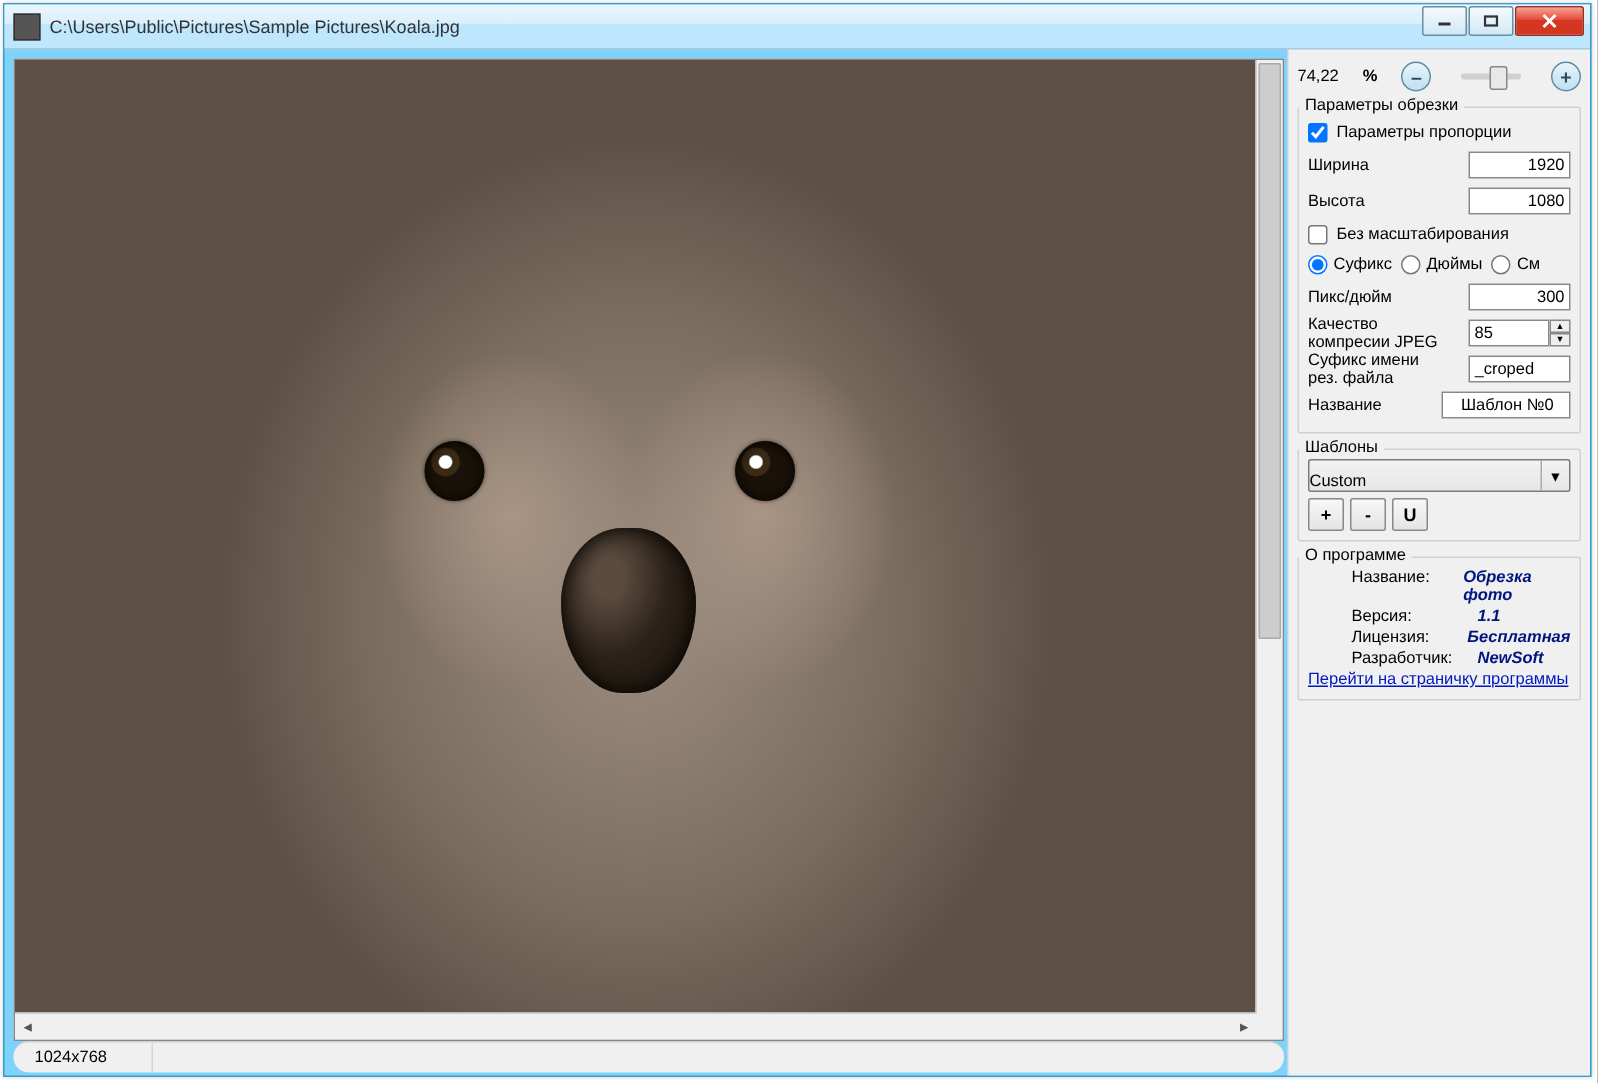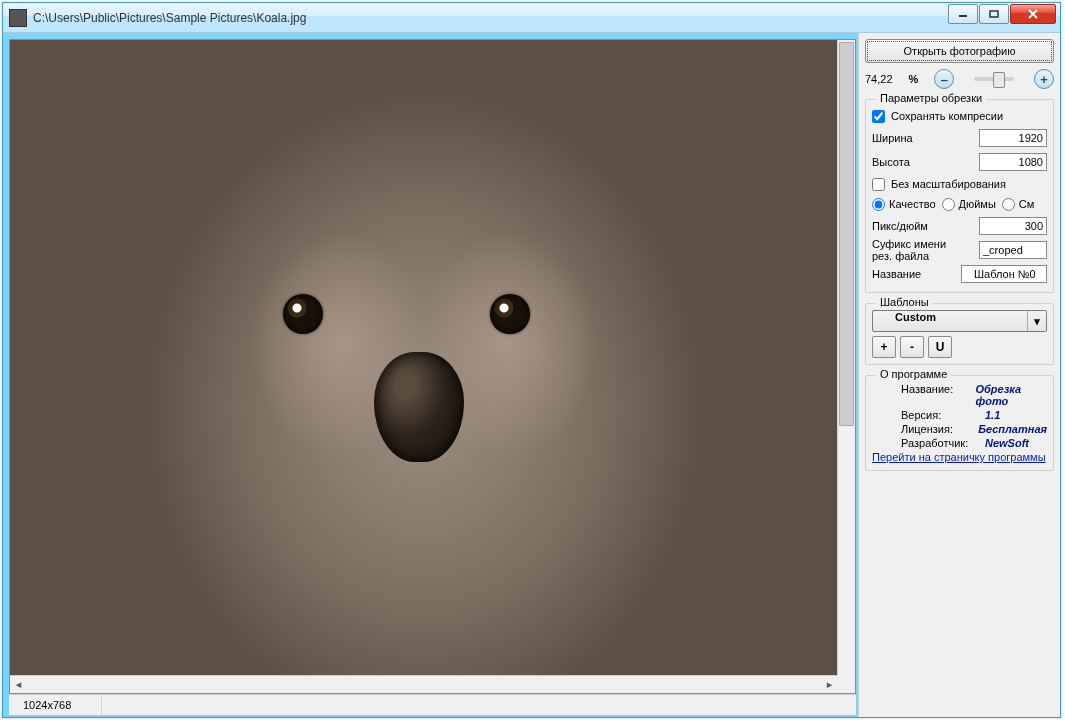--- a/index.html
+++ b/index.html
@@ -125,20 +125,21 @@
   .scroll-h .arrow { width:17px; height:17px; display:flex; align-items:center; justify-content:center; color:#555;}
   .scroll-corner { position:absolute; right:0; bottom:0; width:17px; height:17px; background:#f0f0f0; }
   .statusbar {
     height: 20px;
     border-top: 1px solid #d0d0d0;
     background: #f0f0f0;
     display: flex;
     align-items: center;
     padding: 0 6px;
     margin-top: 0;
+    border-radius: 10px;
   }
   .status-cell { border-right: 1px solid #d6d6d6; padding: 0 8px; height:100%; display:flex; align-items:center; min-width:70px;}
   .side-panel {
     width: 202px;
     background: #f0f0f0;
     border-left: 1px solid #d0d0d0;
     padding: 6px;
     box-sizing: border-box;
     display: flex;
     flex-direction: column;
@@ -176,42 +177,41 @@
   }
   .group {
     border: 1px solid #d0d0d0;
     border-radius: 2px;
     padding: 6px;
     background:#f0f0f0;
     position:relative;
     margin-top: 6px;
   }
   .group-title {
-    position:absolute; top:-8px; left:10px; background:#f0f0f0; padding:0 4px; font-size:11px;
+    position:absolute; top:-8px; left:0; background:#f0f0f0; padding:0 4px; font-size:11px;
   }
   .row { display:flex; align-items:center; height:24px; gap:6px; }
   .row label { flex:1; font-size:11px; }
   .row input[type=text] {
     width: 68px; height:18px; border:1px solid #888; padding:0 3px; font-size:11px;
     text-align:right; background:#fff; box-sizing:border-box;
   }
   .row input.left { text-align:left; }
   .spin-wrap { display:flex; }
   .spin-wrap .spin-btns { display:flex; flex-direction:column; width:14px; }
   .spin-wrap .spin-btns div { flex:1; border:1px solid #888; background:#eee; font-size:6px; display:flex; align-items:center; justify-content:center; }
   .chk-row, .radio-row { display:flex; align-items:center; gap:4px; height:20px; }
   input[type=checkbox], input[type=radio] { margin:0 2px 0 0; width:13px; height:13px; }
   .radio-set { display:flex; gap:6px; align-items:center; height:20px; flex-wrap:nowrap;}
   .radio-set label { display:flex; align-items:center; gap:2px; font-size:11px; }
   .combo-row { display:flex; }
   .combo {
     flex:1; height:20px; border:1px solid #7a7a7a; background:linear-gradient(#f2f2f2,#e6e6e6);
-    display:flex; align-items:flex-start; padding:0 22px; font-size:11px; position:relative;
+    display:flex; align-items:flex-end; padding:0 0; font-size:11px; position:relative;
     border-radius: 2px;
-    font-weight: bold;
   }
   .combo .arrow-down {
     position:absolute; right:0; top:0; width:18px; height:100%; border-left:1px solid #aaa;
     display:flex; align-items:center; justify-content:center;
   }
   .mini-btns { display:flex; gap:4px; margin-top:4px; }
   .mini-btn { width:22px; height:20px; border:1px solid #888; border-radius:2px;
     background:linear-gradient(#f8f8f8,#e4e4e4); display:flex; align-items:center; justify-content:center; font-size:12px; font-weight:bold;}
   .about-row { display:flex; gap:6px; padding: 1px 0; font-size:11px; }
   .about-row .k { width: 78px; margin-left: 29px; }
@@ -264,74 +264,85 @@
           <span class="arrow">▸</span>
         </div>
         <div class="scroll-corner"></div>
       </div>
       <div class="statusbar">
         <div class="status-cell">1024x768</div>
       </div>
     </div>
 
     <div class="side-panel">
-      <div class="big-btn focus">Открыть фотографию</div>
 
       <div class="zoom-row">
         <span class="zoom-value">74,22</span>
         <span class="zoom-pct">%</span>
         <div class="round-btn">–</div>
         <div class="slider">
             <div class="knob"></div>
           </div>
         <div class="round-btn">+</div>
       </div>
 
       <div class="group">
         <div class="group-title">Параметры обрезки</div>
 
         <div class="chk-row">
           <input type="checkbox" checked="" style="">
-          <label>Сохранять компресии</label>
+          <label>Параметры пропорции</label>
         </div>
 
         <div class="row">
           <label>Ширина</label>
           <input type="text" value="1920" style="">
         </div>
         <div class="row">
           <label>Высота</label>
           <input type="text" value="1080" style="">
         </div>
 
         <div class="chk-row">
           <input type="checkbox" style="">
           <label>Без масштабирования</label>
         </div>
 
         <div class="radio-set">
           <label>
               <input type="radio" name="u" checked="" style="">
-              <span>Качество</span>
+              <span>Суфикс</span>
             </label>
           <label>
               <input type="radio" name="u" style="">
               <span>Дюймы</span>
             </label>
           <label>
               <input type="radio" name="u" style="">
               <span>См</span>
             </label>
         </div>
 
         <div class="row">
           <label>Пикс/дюйм</label>
           <input type="text" value="300" style="">
         </div>
 
+        <div class="row">
+          <label style="line-height:1.1">
+            <span>Качество</span><br><span>компресии JPEG</span>
+          </label>
+          <div class="spin-wrap">
+            <input type="text" class="left" style="width: 54px;" value="85">
+            <div class="spin-btns">
+              <div>▲</div>
+              <div>▼</div>
+            </div>
+          </div>
+        </div>
 
         <div class="row">
           <label style="line-height:1.1">
             <span>Суфикс имени</span><br><span>рез. файла</span>
           </label>
           <input type="text" class="left" value="_croped" style="">
         </div>
 
         <div class="row">
           <label>Название</label>

